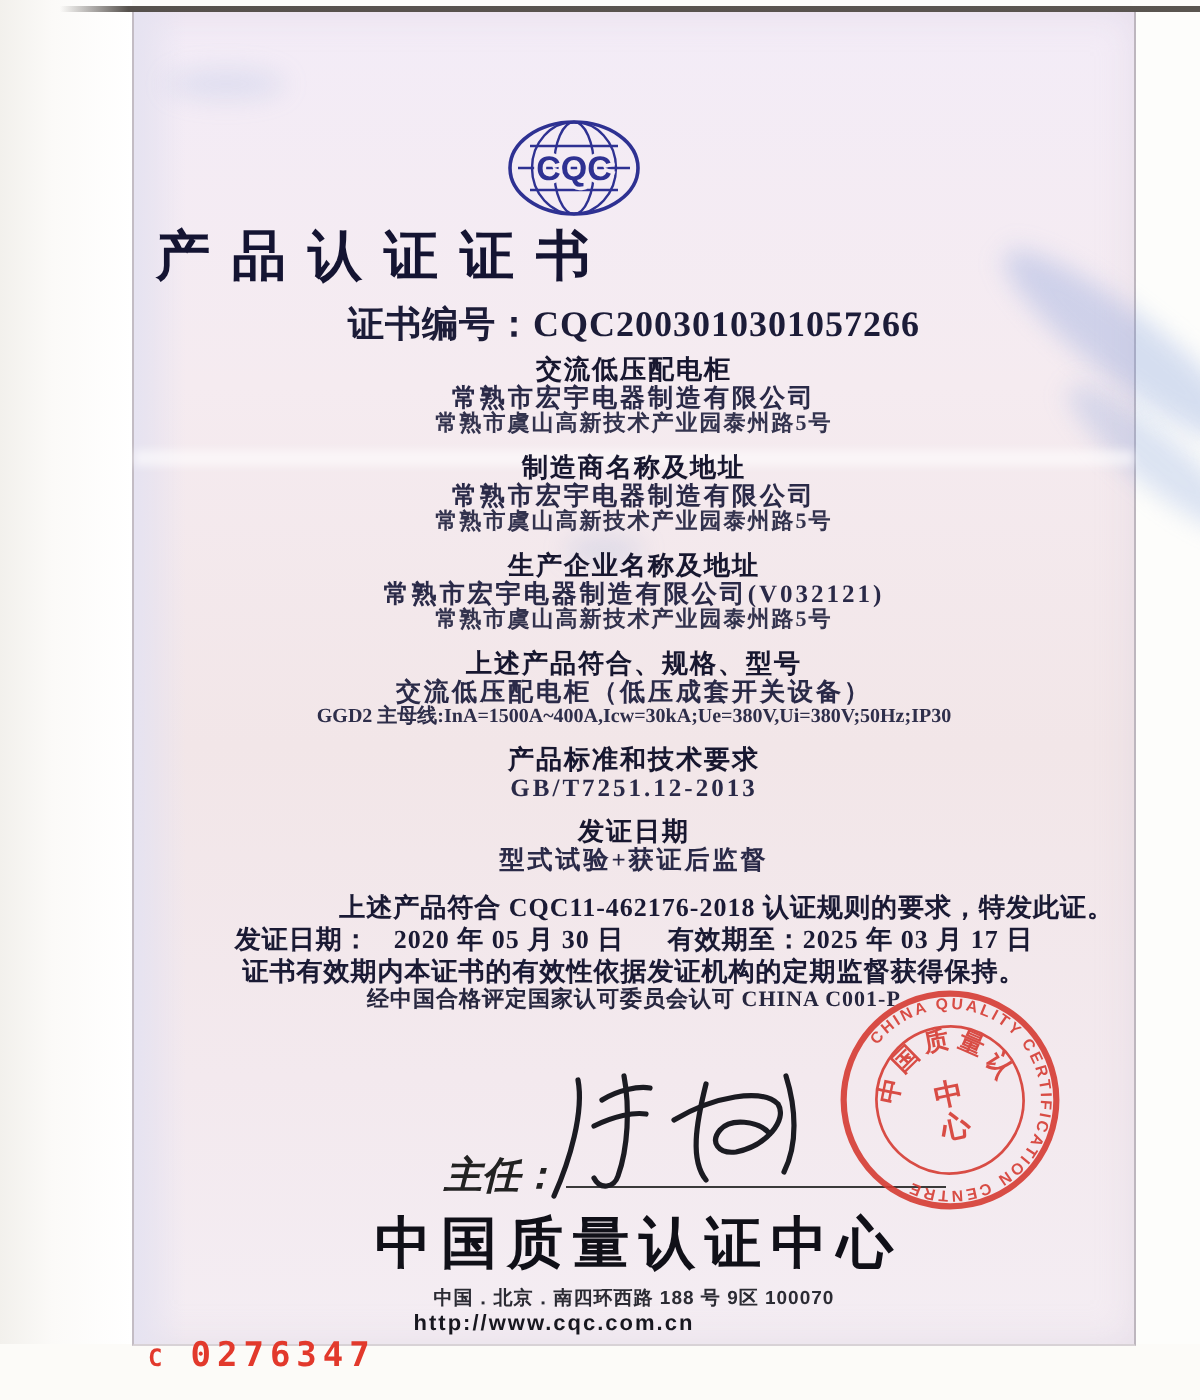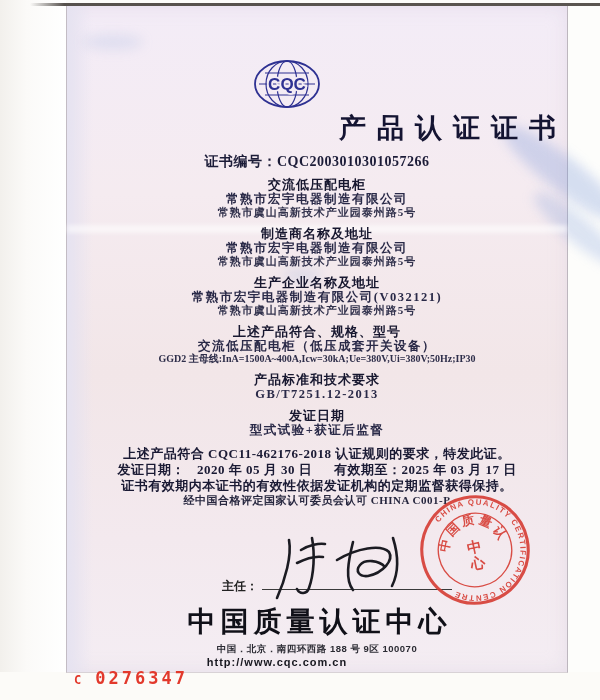--- a/index.html
+++ b/index.html
@@ -25,35 +25,35 @@
   .page-left-band{position:absolute;left:0;top:0;width:26px;height:666px;
     background:linear-gradient(90deg,#e6e3f1 0%,rgba(230,227,241,0) 100%);}
   .smudge{position:absolute;border-radius:50%;filter:blur(6px);pointer-events:none;}
   .smudge1{left:420px;top:150px;width:150px;height:34px;background:rgba(120,150,215,.30);transform:rotate(38deg);}
   .smudge2{left:455px;top:210px;width:110px;height:26px;background:rgba(125,155,215,.26);transform:rotate(40deg);}
   .smudge3{left:215px;top:263px;width:40px;height:12px;background:rgba(130,160,215,.22);}
   .smudge4{left:16px;top:28px;width:60px;height:16px;background:rgba(140,165,215,.18);}
   .scanband{position:absolute;left:0;top:219px;width:500px;height:8px;background:rgba(255,255,255,.55);filter:blur(2px);}
   
   .logo-wrap{position:absolute;left:0;top:50px;width:439px;text-align:center;}
-  .title{position:absolute;left:0;top:104px;width:500px;text-align:right;
+  .title{position:absolute;left:0;top:104px;width:500px;text-align:left;
     font-size:27px;font-weight:bold;letter-spacing:11px;color:#141432;text-indent:11px;}
   
   .cert-body{position:absolute;left:10px;top:148px;width:480px;text-align:center;color:#23233f;}
-  .cert-no{font-size:14px;font-weight:bold;line-height:16px;letter-spacing:.5px;color:#1c1c38;}
+  .cert-no{font-size:18px;font-weight:bold;line-height:16px;letter-spacing:.5px;color:#1c1c38;}
   .field-label{font-size:13px;font-weight:bold;line-height:14px;margin-top:8px;color:#17172f;letter-spacing:1px;}
   .field-value{font-size:12.5px;font-weight:bold;line-height:14px;color:#2a2a48;letter-spacing:1.5px;}
   .field-sub{font-size:11px;font-weight:bold;line-height:13px;color:#33334e;letter-spacing:1px;}
   .spec-line{font-size:10px;font-weight:bold;line-height:12px;color:#2e2e4a;letter-spacing:0;}
   .stmt{font-size:13px;font-weight:bold;line-height:16px;color:#1a1a34;letter-spacing:.5px;}
-  .stmt.first{margin-top:9px;}
+  .stmt.first{margin-top:9px;text-align:right;}
   .cnas{font-size:11px;font-weight:bold;line-height:13px;color:#27273f;letter-spacing:.5px;}
   .dates span{margin:0 10px;}
   
-  .sign-row{position:absolute;left:155px;top:569px;color:#222;font-size:12px;font-weight:bold;}
+  .sign-row{position:absolute;left:155px;top:569px;color:#222;font-size:19px;font-weight:bold;font-style:italic;}
   .sign-line{display:inline-block;width:190px;border-bottom:1.6px solid #3a3a3a;height:14px;margin-left:4px;}
   .signature-svg{position:absolute;left:198px;top:524px;}
   .seal-svg{position:absolute;left:350px;top:486px;opacity:.9;}
   
   .org-name{position:absolute;left:0;top:597px;width:500px;text-align:center;
     font-family:"Liberation Sans","DejaVu Sans",sans-serif;
     font-size:28px;font-weight:bold;letter-spacing:5px;color:#101018;text-indent:5px;}
   .addr{position:absolute;left:0;top:637px;width:500px;text-align:center;
     font-family:"Liberation Sans","DejaVu Sans",sans-serif;
     font-size:9.5px;font-weight:bold;color:#2b2b33;letter-spacing:.5px;}

